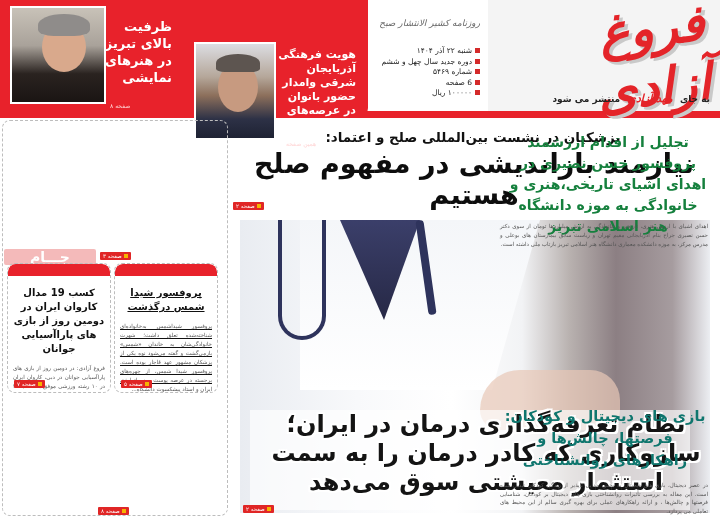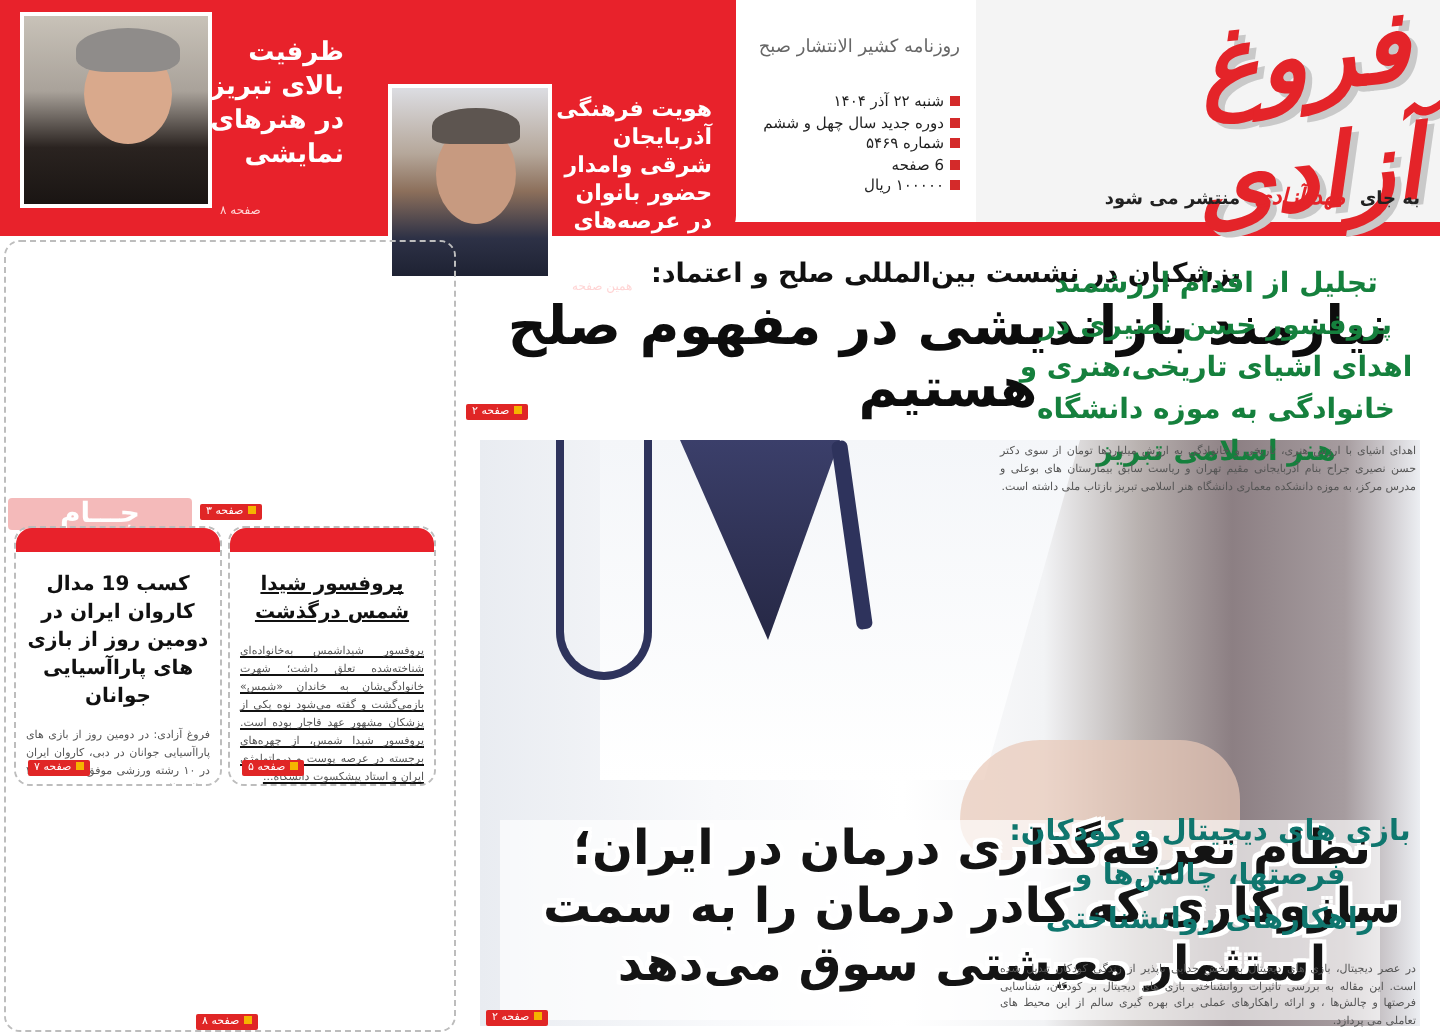--- a/index.html
+++ b/index.html
@@ -23,21 +23,21 @@
 
   .teaser-mid { left: 190px; width: 170px; margin-top: 36px; }
   .teaser-mid .photo { left: 4px; width: 82px; background: linear-gradient(180deg,#dcdde2 0%,#b5a79a 35%,#8c6f5b 55%,#2d3146 80%,#1e2233 100%); }
   .teaser-mid .ttl { right: 4px; top: 8px; width: 82px; font-size: 11px; line-height: 14px; }
   .teaser-mid .pg { left: 96px; top: 100px; }
 
   .face { position: absolute; border-radius: 50%; }
 
   
   .info { position: absolute; left: 368px; top: 0; width: 120px; height: 111px; background: #fff; }
-  .info .motto { position: absolute; right: 8px; top: 18px; font-family: "DejaVu Serif", serif; font-size: 9px; color: #666; text-align: right; }
+  .info .motto { position: absolute; right: 8px; top: 18px; font-family: "DejaVu Serif", serif; font-style: italic; font-size: 9px; color: #666; text-align: right; }
   .info ul { position: absolute; right: 8px; top: 46px; list-style: none; font-size: 7.5px; line-height: 10.5px; color: #222; }
   .info li::before { content: ""; display: inline-block; width: 5px; height: 5px; background: #d42a2a; margin-left: 3px; }
 
   
   .logo-area { position: absolute; left: 488px; top: 0; width: 232px; height: 111px; }
   .logo { position: absolute; right: 12px; top: 4px; font-family: "DejaVu Serif", serif; font-style: italic; font-weight: bold; font-size: 50px; color: #e42429; text-shadow: 3px 3px 0 #c9c9c9; letter-spacing: -2px; transform: rotate(-6deg); }
   .logo-sub { position: absolute; right: 10px; top: 92px; font-size: 9px; color: #222; font-weight: bold; white-space: nowrap; }
   .logo-sub .brand { color: #e42429; font-style: italic; font-family: "DejaVu Serif", serif; font-size: 11px; margin: 0 4px; }
 
   

